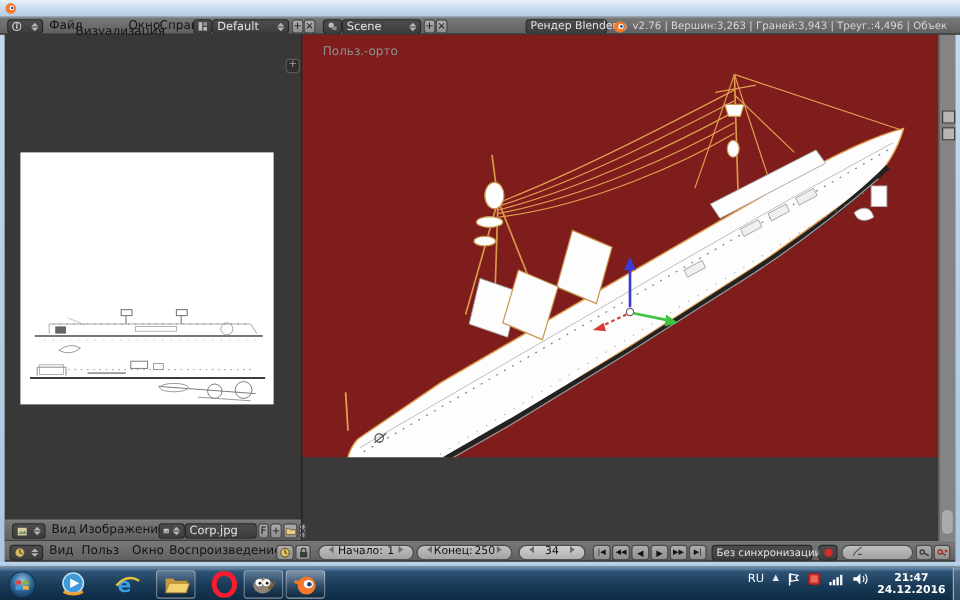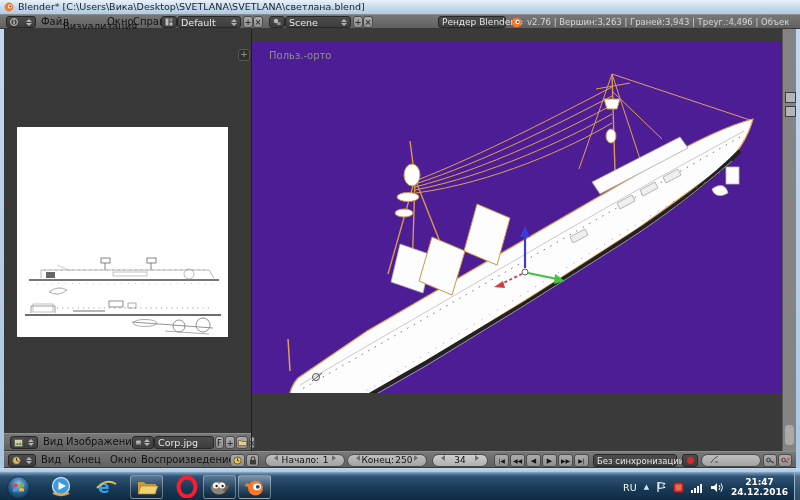--- a/index.html
+++ b/index.html
@@ -33,36 +33,35 @@
     color:#a0a0a0;font-size:9px;line-height:9px;text-align:center;}
   .vplabel{color:#8f8f8f;font-size:10px;}
   
   #taskbar{left:0;top:472px;width:800px;height:28px;
     background:linear-gradient(#6c90b0 0%,#2f5375 12%,#183a57 55%,#0e2a42 100%);
     border-top:1px solid #7fa3c0;display:flex;align-items:center;}
   .tbtn{width:33px;height:24px;margin:0 1px;border:1px solid rgba(255,255,255,.35);border-radius:3px;
     background:linear-gradient(rgba(255,255,255,.22),rgba(255,255,255,.06) 50%,rgba(0,0,0,.12));
     display:flex;align-items:center;justify-content:center;box-sizing:border-box;}
   .tico{width:30px;height:24px;display:flex;align-items:center;justify-content:center;}
-  .tray{color:#fff;font-size:9.5px;display:flex;align-items:center;gap:7px;}
+  .tray{color:#fff;font-size:9.5px;display:flex;align-items:flex-start;gap:7px;}
   .clock{color:#fff;font-size:9px;line-height:10px;text-align:center;font-weight:bold;}
 </style>
 </head>
 <body>
 
 <div id="screen">
 
   <div id="titlebar" class="abs">
     <svg class="abs" style="left:4px;top:2px" width="10" height="10" viewBox="0 0 10 10">
       <circle cx="5" cy="5" r="4.4" fill="#f5792a"></circle>
         <circle cx="5.8" cy="4.6" r="2" fill="#fff"></circle>
         <circle cx="6.2" cy="4.6" r="1" fill="#20457c"></circle>
       <path d="M1,3.5 L4,4.6" stroke="#f5792a" stroke-width="1.6" fill="none"></path>
     </svg>
-    <span class="abs nw" style="left:18px;top:1px">Blender* [C:\Users\Вика\Desktop\SVETLANA\SVETLANA\светлана.blend]</span>
   </div>
 
   <div class="abs hdr" style="left:0;top:14px;width:800px;height:15px;box-sizing:border-box;">
     <div class="abs pill" style="left:6px;top:1px;width:30px;height:12px;">
       <svg width="8" height="8" viewBox="0 0 8 8">
         <circle cx="4" cy="4" r="3.4" fill="none" stroke="#cfcfcf" stroke-width="1"></circle>
           <rect x="3.4" y="3" width="1.2" height="3" fill="#cfcfcf"></rect>
           <rect x="3.4" y="1.4" width="1.2" height="1.2" fill="#cfcfcf"></rect>
       </svg>
       <span class="dd">
@@ -213,21 +212,21 @@
           <span>×</span>
         </div>
     </div>
   </div>
 
   <div class="abs" style="left:251px;top:29px;width:1px;height:422px;background:#1f1f1f;"></div>
 
   <div class="abs plus-tab" style="left:238px;top:49px;"><span>+</span></div>
   <div class="abs plus-tab" style="left:254px;top:49px;"><span>+</span></div>
 
-  <div class="abs" style="left:252px;top:29px;width:530px;height:352px;background:#4c1d95;overflow:hidden;margin-top:12px;">
+  <div class="abs" style="left:252px;top:29px;width:530px;height:352px;background:#7f1d1d;overflow:hidden;">
     <span class="abs vplabel" style="left:17px;top:9px;">Польз.-орто</span>
     <span class="abs" style="left:47px;top:397px;color:#9c9c9c;font-size:9px;">(34) Stack3</span>
 
     <svg class="abs" style="left:0;top:0" width="530" height="422" viewBox="0 0 530 422">
 
       <g stroke="#dfa150" fill="none" stroke-width="1">
         <path d="M163,140 C230,114 310,72 360,46"></path>
         <path d="M163,143 C232,121 312,80 360,55"></path>
         <path d="M163,146 C234,128 314,89 360,64"></path>
         <path d="M163,149 C236,135 316,98 360,73"></path>
@@ -308,21 +307,21 @@
       <svg width="9" height="9" viewBox="0 0 9 9">
         <circle cx="4.5" cy="4.5" r="3.8" fill="#d8b860" stroke="#555" stroke-width="0.6"></circle>
           <path d="M4.5,4.5 L4.5,2 M4.5,4.5 L6.3,5.5" stroke="#333" stroke-width="0.9" fill="none"></path>
       </svg>
       <span class="dd">
           <i class="up"></i>
           <i class="dn"></i>
         </span>
     </div>
     <span class="abs menu" style="left:37px;top:2px">Вид</span>
-    <span class="abs menu" style="left:64px;top:2px">Конец</span>
+    <span class="abs menu" style="left:64px;top:2px">Польз</span>
     <span class="abs menu" style="left:106px;top:2px">Окно</span>
     <span class="abs menu" style="left:137px;top:2px">Воспроизведение</span>
     <div class="abs btn" style="left:226px;top:2px;width:15px;height:13px;">
       <svg width="9" height="9" viewBox="0 0 9 9">
         <circle cx="4.5" cy="4.5" r="3.6" fill="#e6c468" stroke="#4a3a10" stroke-width="0.7"></circle>
           <path d="M4.5,4.5 L4.5,2.2 M4.5,4.5 L6,5.4" stroke="#3a2a08" stroke-width="0.9" fill="none"></path>
       </svg>
     </div>
     <div class="abs btn" style="left:242px;top:2px;width:13px;height:13px;">
       <svg width="8" height="9" viewBox="0 0 8 9">

